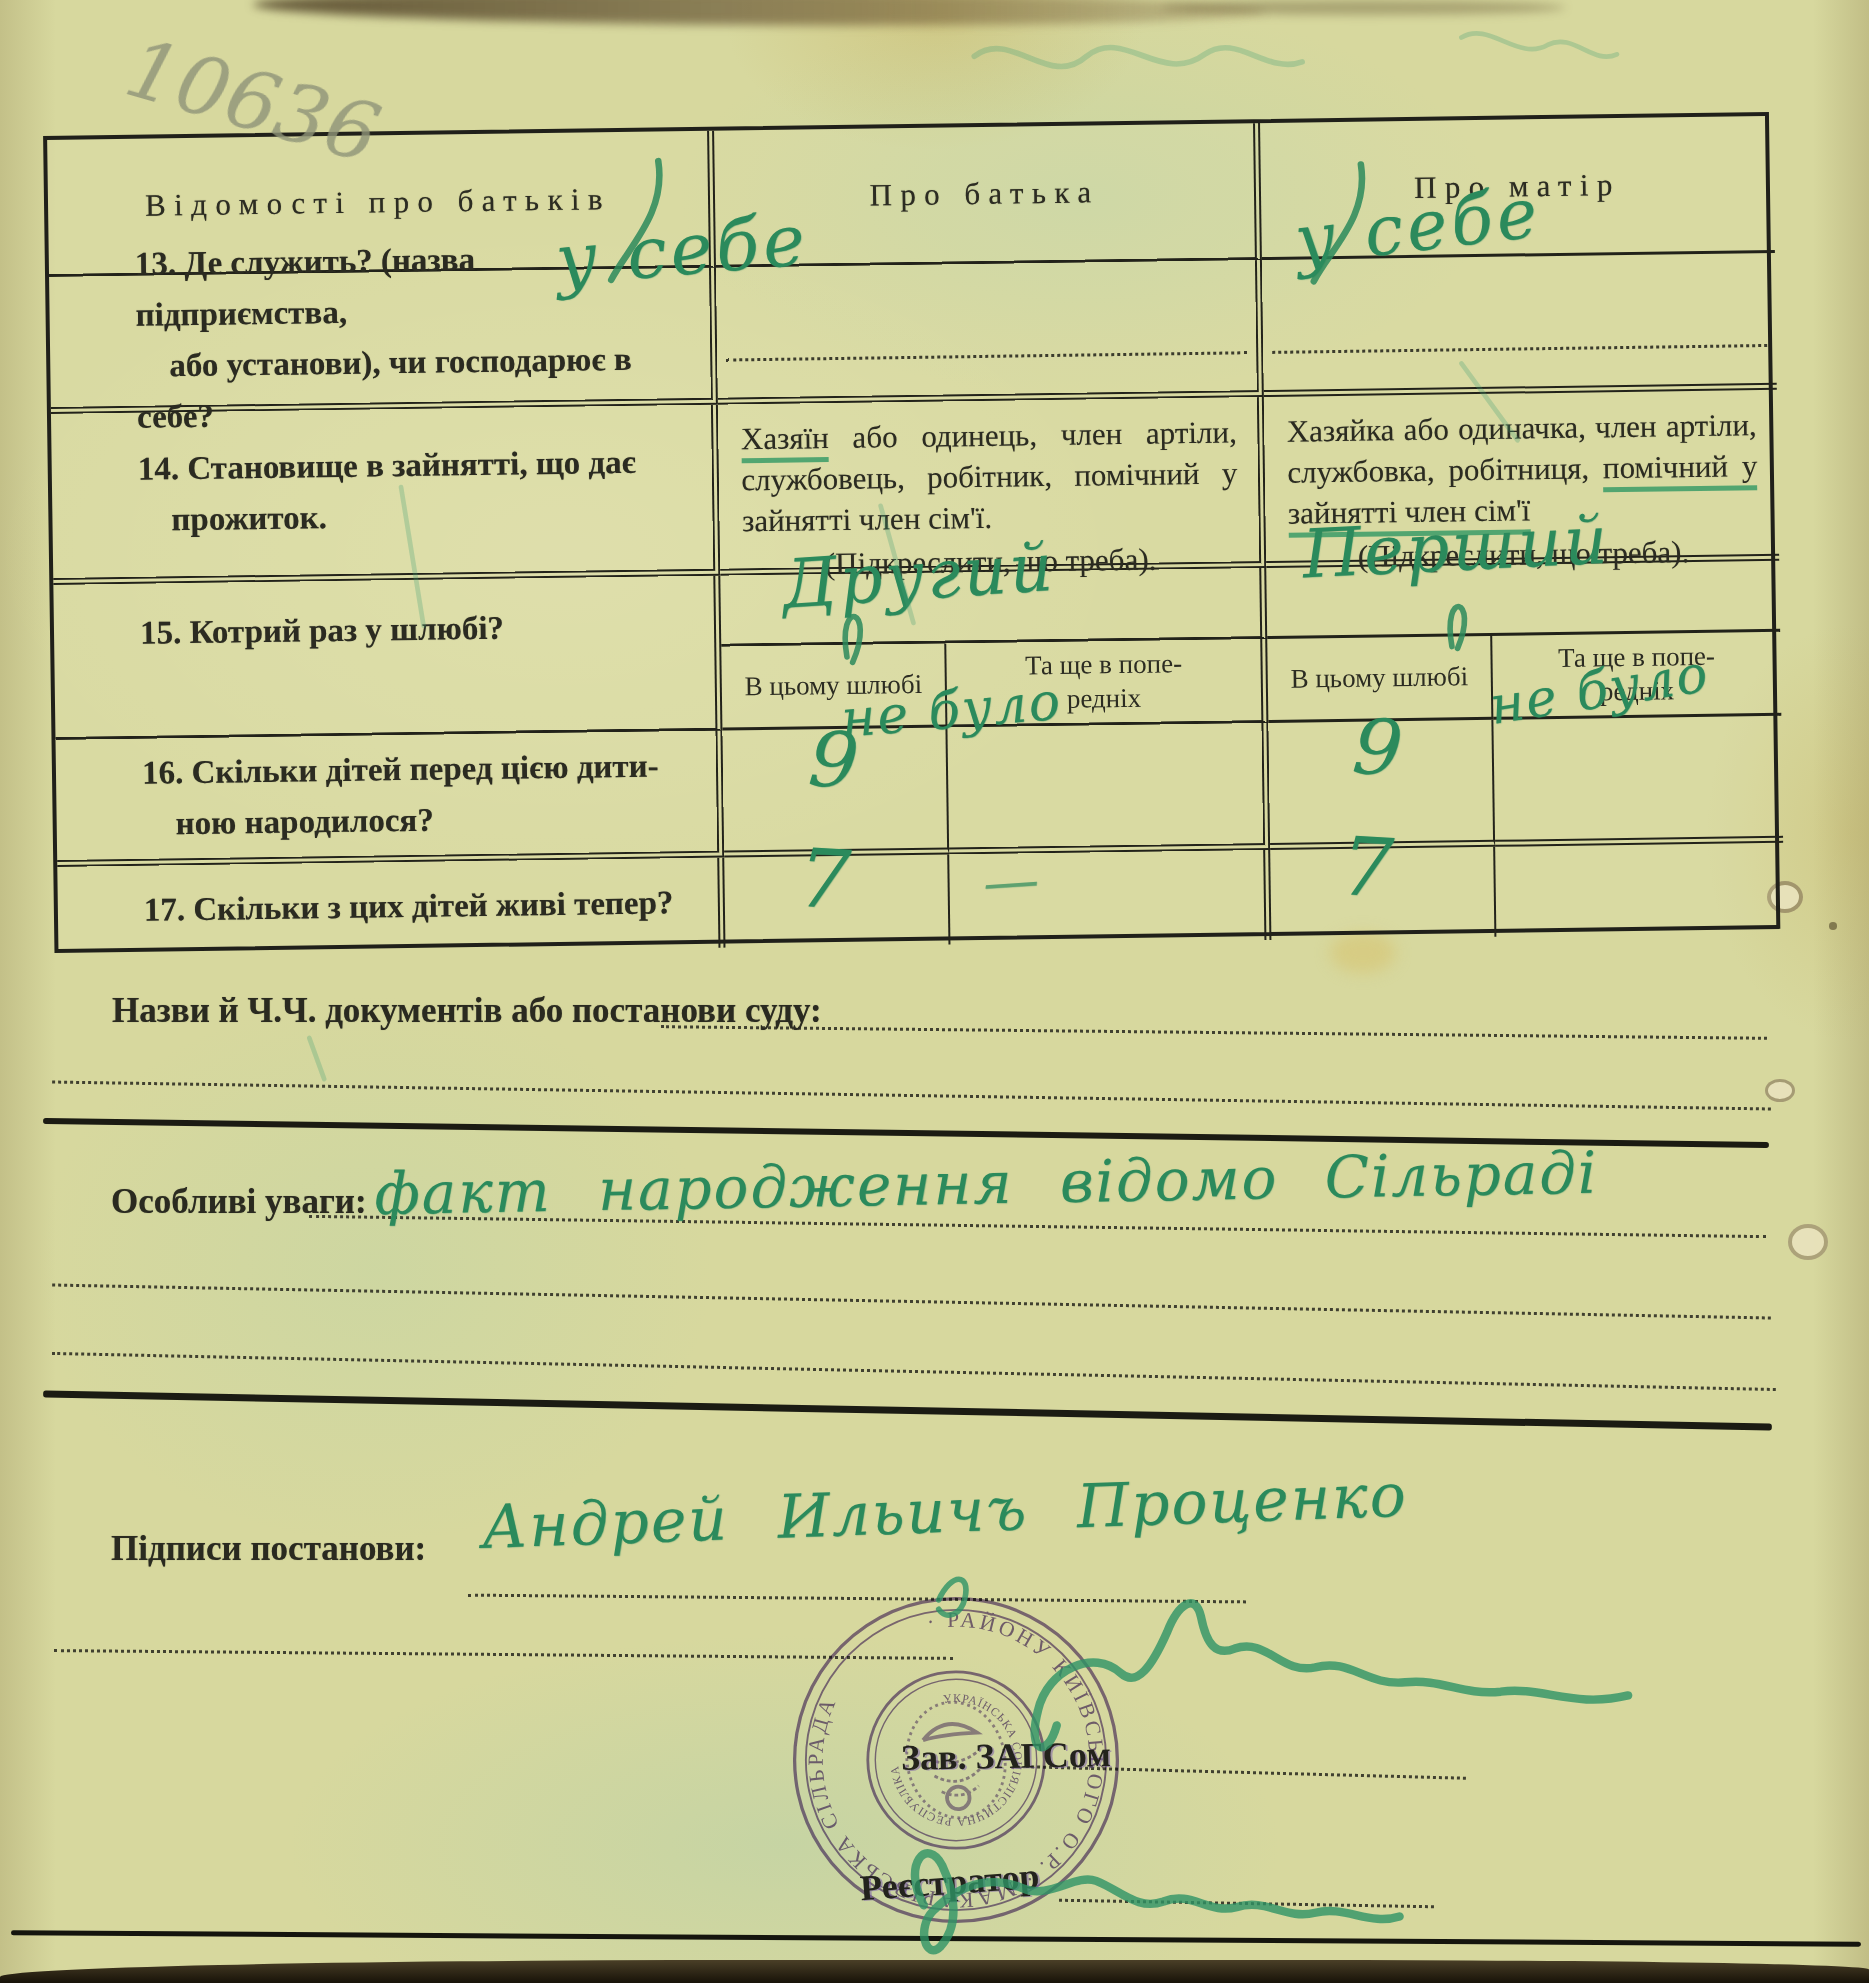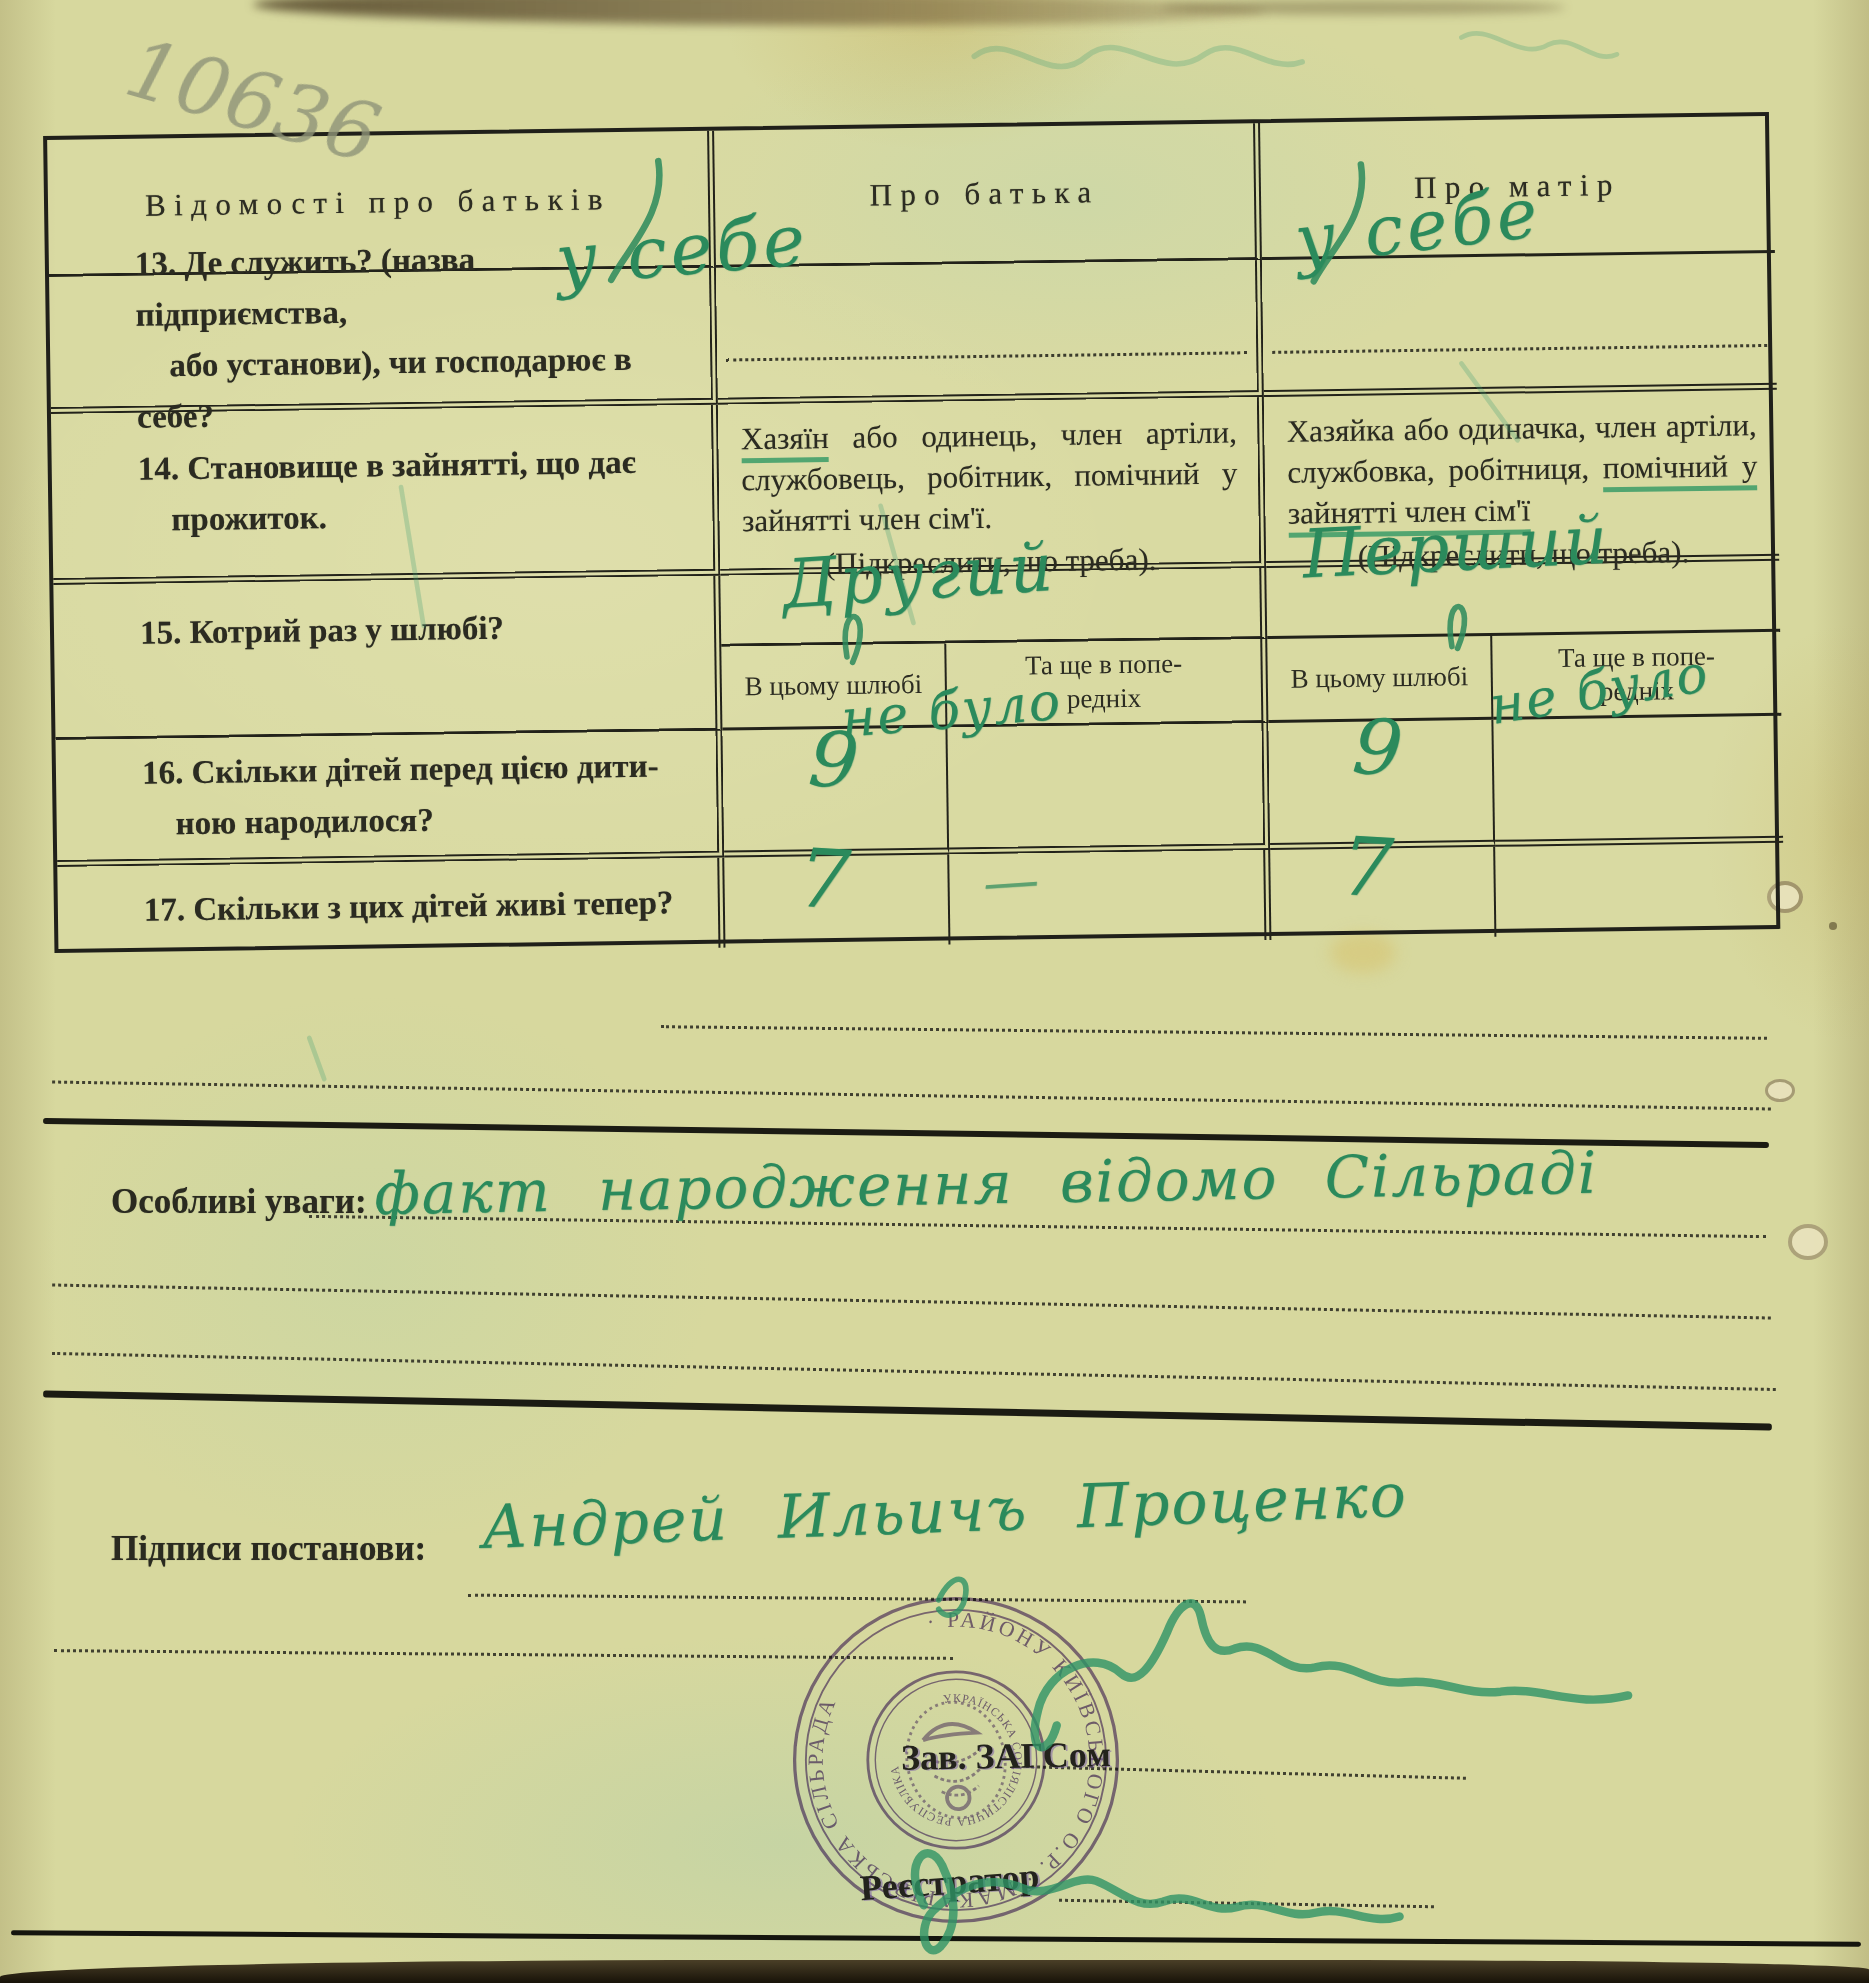--- a/index.html
+++ b/index.html
@@ -169,20 +169,21 @@
     <svg class="flourish" width="1726" height="828" viewBox="0 0 1842 884">
       <g fill="none" stroke="#2b8a5c" stroke-linecap="round" opacity="0.85">
         <path d="M 656 36 C 664 92 622 128 604 162" stroke-width="7"></path>
         <path d="M 1406 50 C 1414 106 1372 140 1354 174" stroke-width="7"></path>
         <path d="M 856 574 C 882 516 840 504 850 568" stroke-width="6"></path>
         <path d="M 1502 568 C 1526 514 1486 504 1496 566" stroke-width="6"></path>
       </g>
     </svg>
   </div>
 
+  <div class="lbl" style="left:112px;top:991px;">Назви й Ч.Ч. документів або постанови суду:</div>
   <div class="dots" style="left:661px;top:1031px;width:1106px;transform:rotate(0.6deg);"></div>
   <div class="dots" style="left:52px;top:1094px;width:1719px;transform:rotate(0.9deg);"></div>
   <div class="heavy" style="left:43px;top:1130px;width:1726px;height:5.6px;transform:rotate(0.8deg);"></div>
 
   <div class="lbl" style="left:111px;top:1182px;">Особливі уваги:</div>
   <div class="ink" style="left:375px;top:1160px;font-size:58px;transform:rotate(-1deg);word-spacing:26px;letter-spacing:1.9px;">факт народження відомо Сільраді</div>
   <div class="dots" style="left:309px;top:1225px;width:1457px;transform:rotate(0.8deg);"></div>
   <div class="dots" style="left:52px;top:1300px;width:1719px;transform:rotate(1.1deg);"></div>
   <div class="dots" style="left:52px;top:1370px;width:1724px;transform:rotate(1.2deg);"></div>
   <div class="heavy" style="left:43px;top:1407px;width:1729px;height:6.6px;transform:rotate(1.1deg);"></div>

